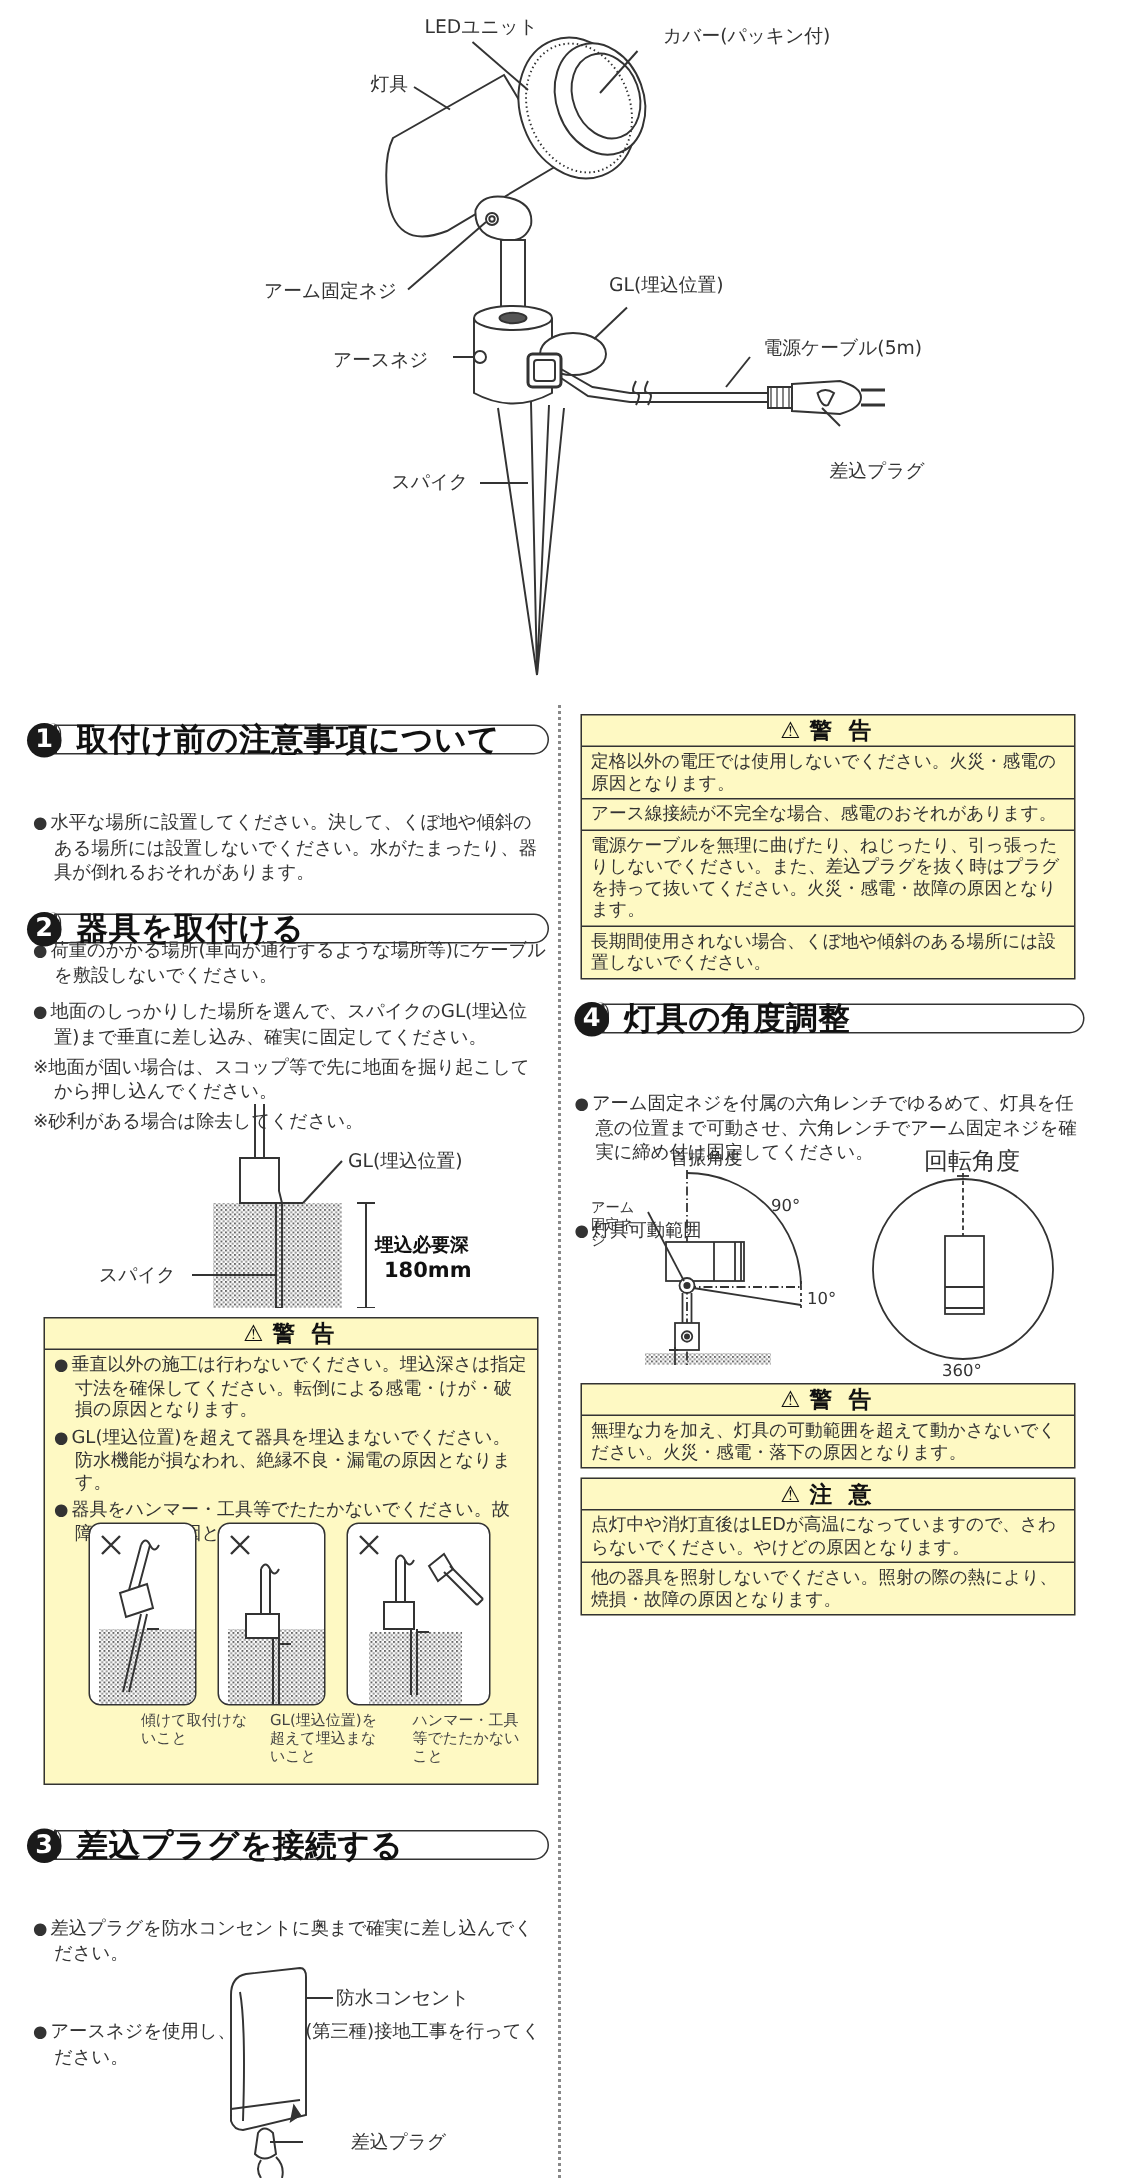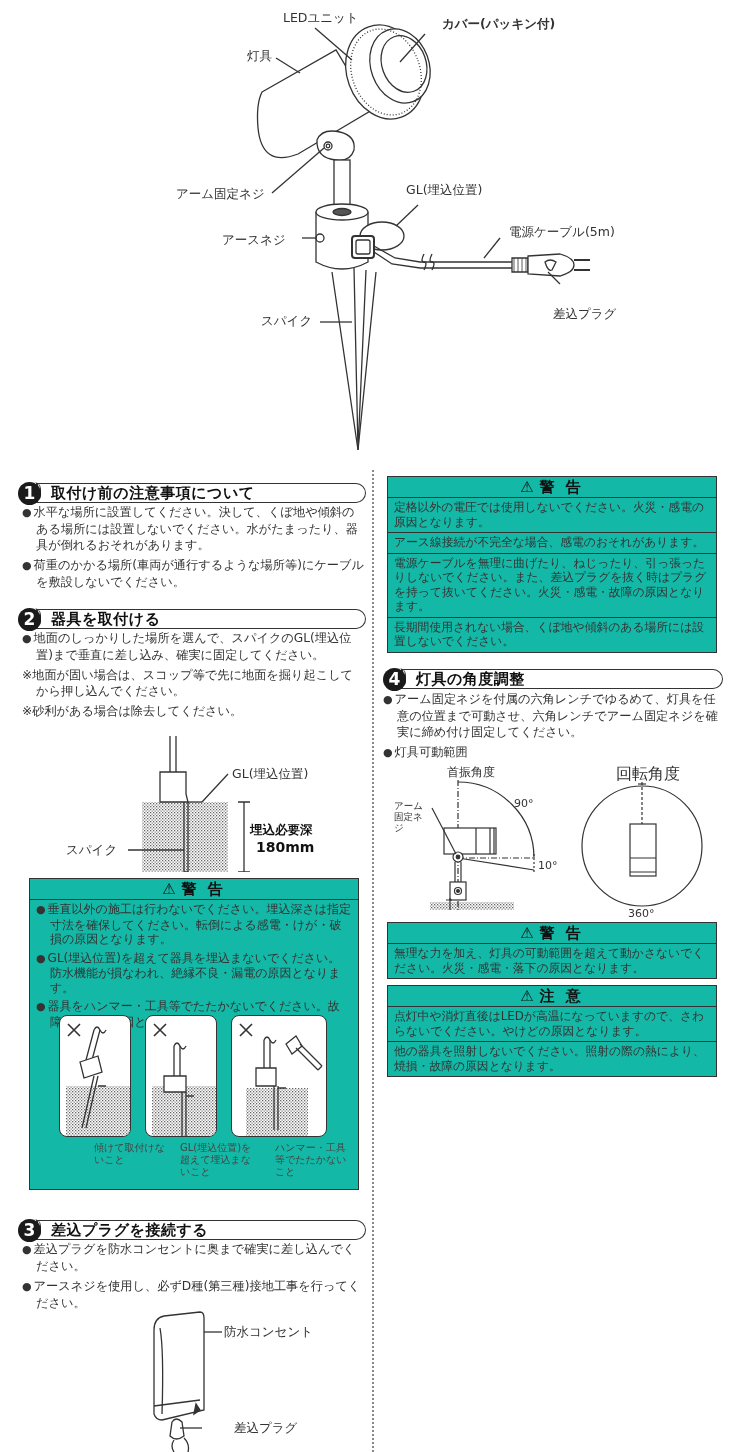--- a/index.html
+++ b/index.html
@@ -14,30 +14,30 @@
 
   
   .sec-head { position: absolute; height: 24px; display: flex; align-items: center; }
   .sec-num { width: 23px; height: 23px; border-radius: 50%; background: #1a1a1a; color: #fff;
              font-weight: bold; font-size: 17px; display: flex; align-items: center; justify-content: center;
              font-family: "DejaVu Sans", sans-serif; flex: 0 0 auto; z-index: 2; }
   .sec-bar { position: absolute; left: 18px; top: 2px; height: 20px; border: 1.5px solid #333; border-radius: 0 12px 12px 0;
              border-left: 2px solid #333; }
   .sec-bar::before { content: ""; position: absolute; left: -4px; top: -2px; width: 6px; height: 20px;
              border-right: 1.5px solid #333; border-radius: 0 8px 8px 0; background: transparent; }
-  .sec-title { position: relative; z-index: 2; margin-left: 10px; font-weight: bold; font-size: 15px; color: #111; letter-spacing: 0.5px; }
+  .sec-title { position: relative; z-index: 2; margin-left: 10px; font-weight: bold; font-size: 21px; color: #111; letter-spacing: 0.5px; }
 
   
   .para { position: absolute; font-size: 12.2px; line-height: 16px; color: #333; }
-  .bullet { padding-left: 14px; text-indent: -14px; margin-bottom: 4px; }
+  .bullet { padding-left: 14px; text-indent: -14px; margin-bottom: 4px; margin-top: 36px; }
   .bullet::before { content: "●"; font-size: 11px; margin-right: 2px; }
   .note { padding-left: 14px; text-indent: -14px; margin-bottom: 4px; }
 
   
-  .wbox { position: absolute; border: 1.5px solid #333; background: #14b8a6; }
+  .wbox { position: absolute; border: 1.5px solid #333; background: #fef9c3; }
   .wbox .whead { text-align: center; font-weight: bold; font-size: 15px; height: 21px; line-height: 21px;
                  border-bottom: 1.5px solid #333; color: #111; letter-spacing: 3px; }
   .wbox .wrow { font-size: 11.8px; line-height: 14.5px; padding: 2px 6px 3px; border-bottom: 1px solid #333; color: #333; }
   .wbox .wrow:last-child { border-bottom: none; }
   .wbox .wbul { padding: 2px 6px 2px 20px; text-indent: -14px; font-size: 12px; line-height: 14.5px; color: #333; }
   .wbox .wbul::before { content: "●"; font-size: 11px; margin-right: 2px; }
 
   .tri { display: inline-block; font-weight: normal; letter-spacing: 0; margin-right: 6px; }
 
   .panel { position: absolute; width: 72px; height: 122px; border: 1.5px solid #333; border-radius: 8px; background: #fff; overflow: hidden; }
@@ -103,21 +103,21 @@
       <path d="M276,58 L300,73"></path>
       <path d="M272,193 L324,148"></path>
       <path d="M302,238 L316,238"></path>
       <path d="M418,205 L396,226"></path>
       <path d="M500,238 L484,258"></path>
       <path d="M560,284 L548,272"></path>
       <path d="M320,322 L352,322"></path>
     </g>
   </svg>
   <span class="lbl" style="left:283px;top:12px;">LEDユニット</span>
-  <span class="lbl" style="left:442px;top:18px;font-weight:bold;">カバー(パッキン付)</span>
+  <span class="lbl" style="left:442px;top:18px;">カバー(パッキン付)</span>
   <span class="lbl" style="left:247px;top:50px;">灯具</span>
   <span class="lbl" style="left:176px;top:188px;">アーム固定ネジ</span>
   <span class="lbl" style="left:406px;top:184px;">GL(埋込位置)</span>
   <span class="lbl" style="left:222px;top:234px;text-align:right;">アースネジ</span>
   <span class="lbl" style="left:509px;top:226px;">電源ケーブル(5m)</span>
   <span class="lbl" style="left:553px;top:308px;">差込プラグ</span>
   <span class="lbl" style="left:261px;top:315px;">スパイク</span>
 </div>
 
 <div class="vdivider"></div>

